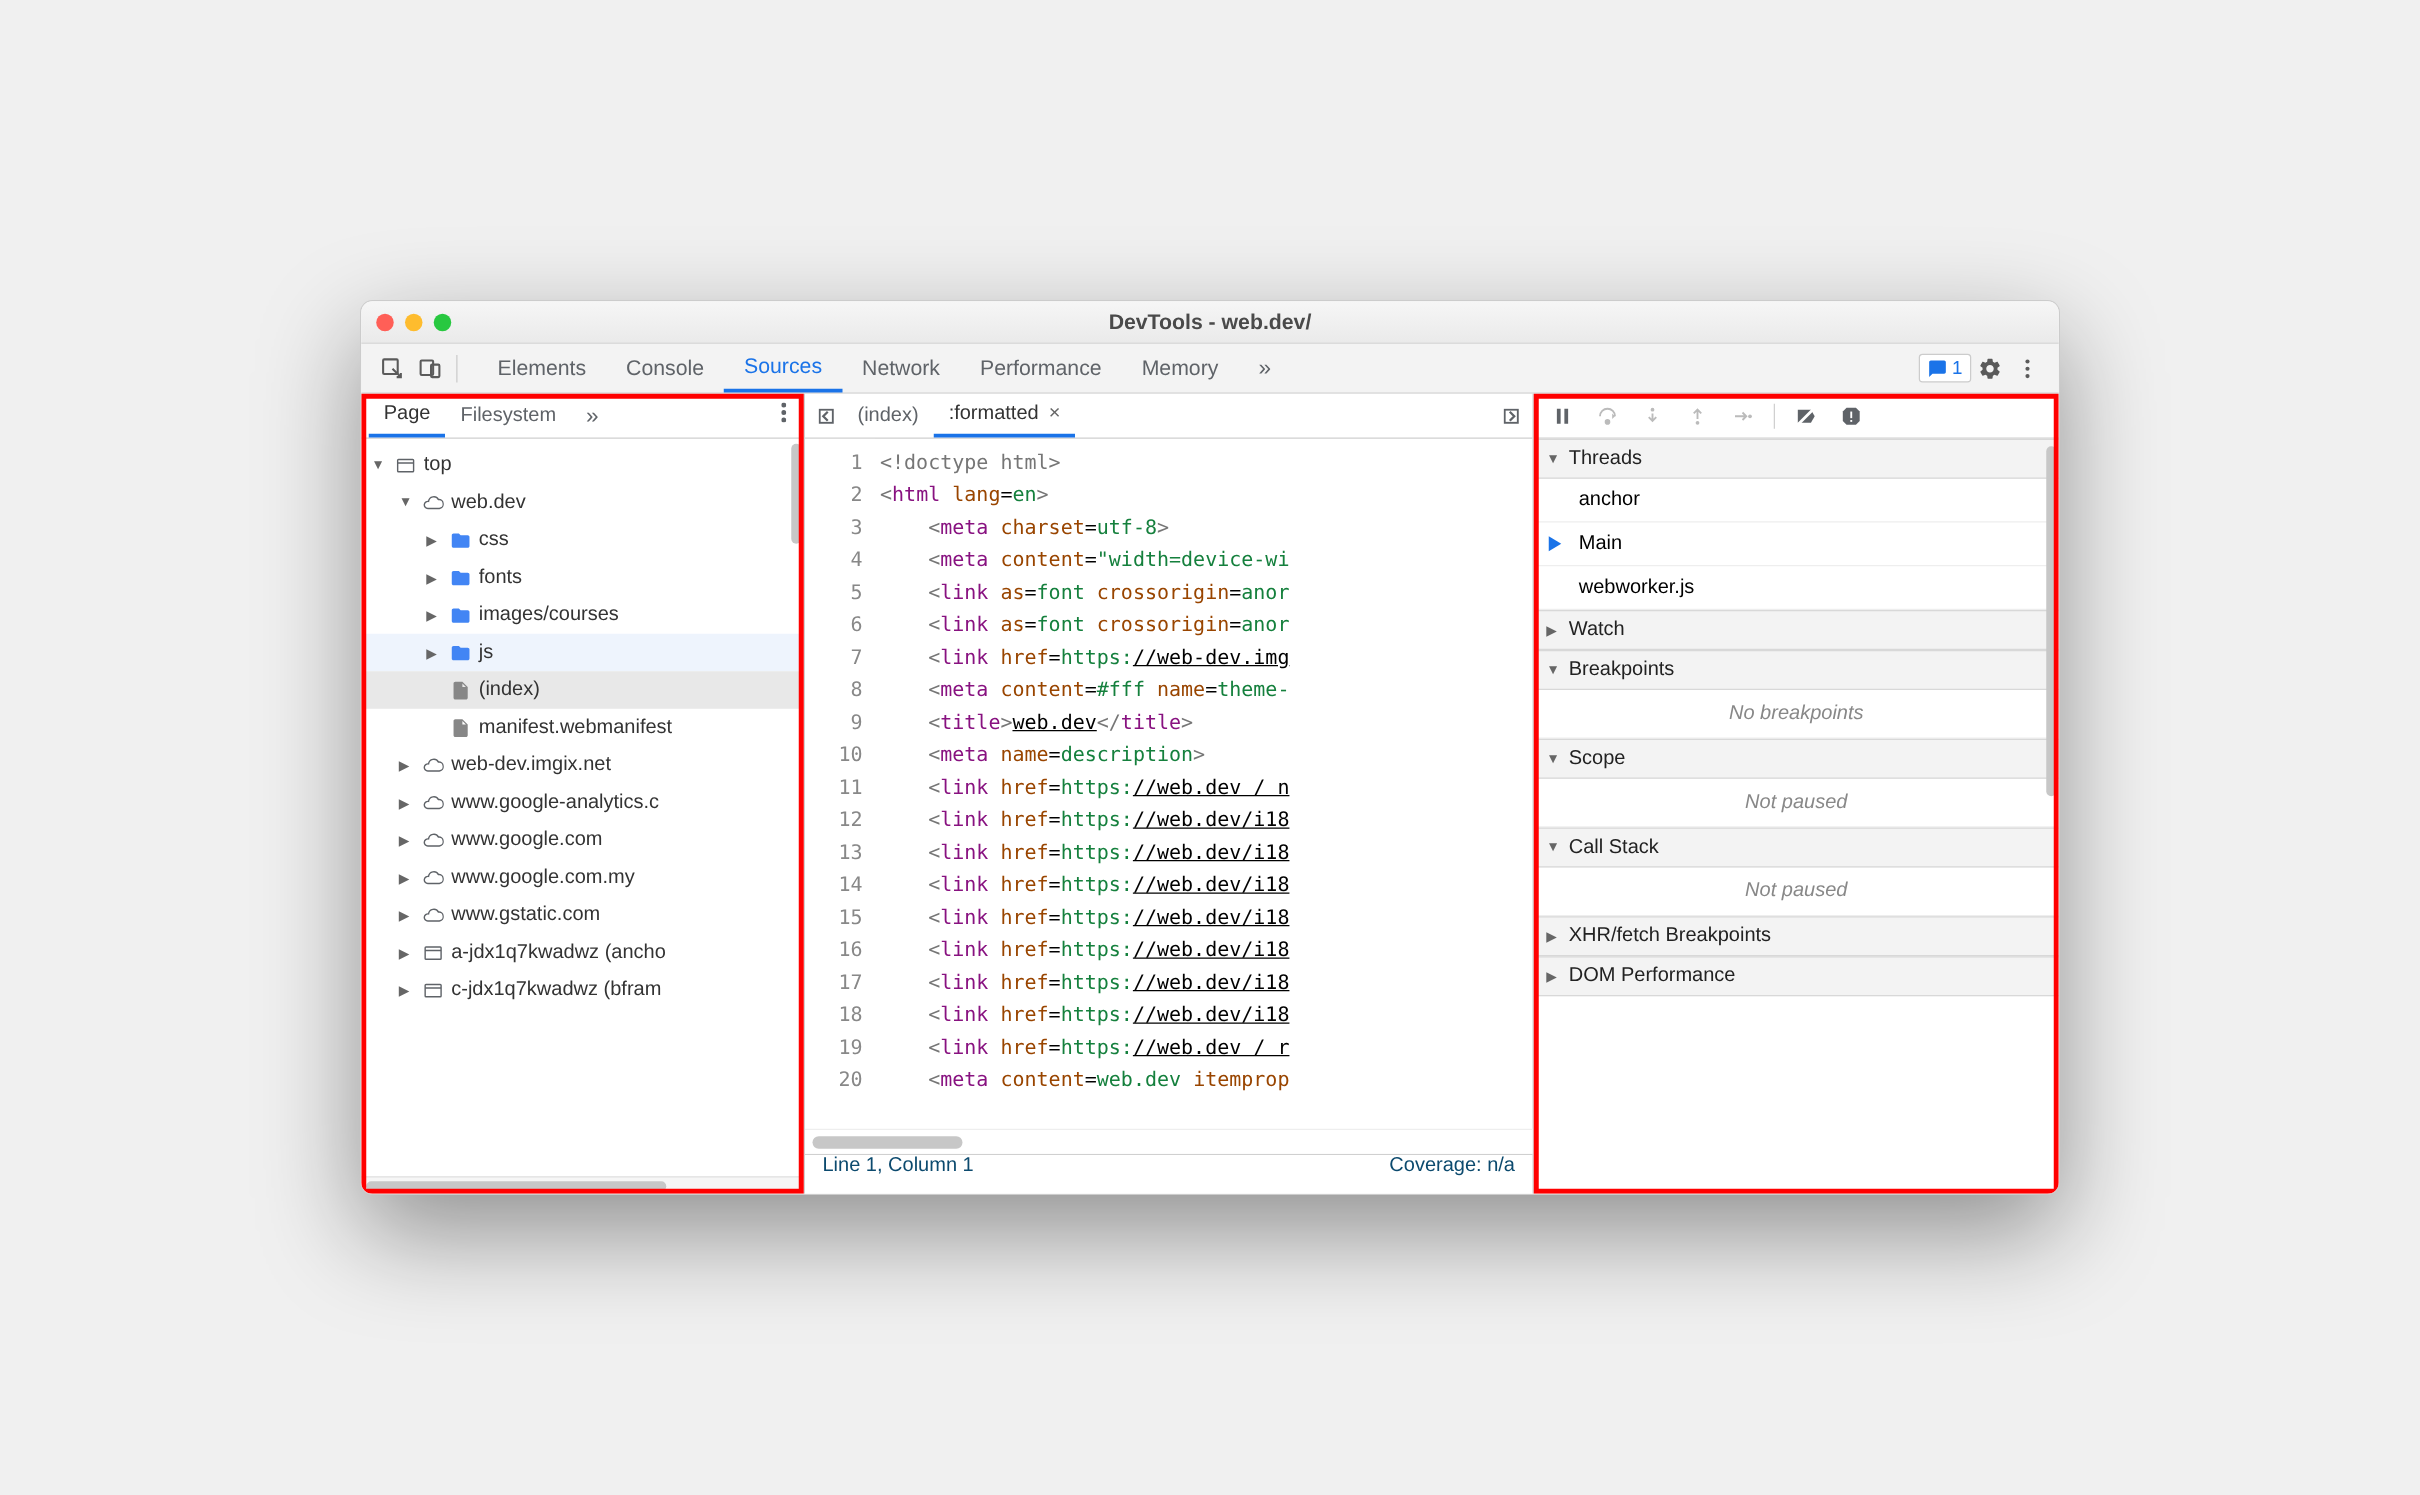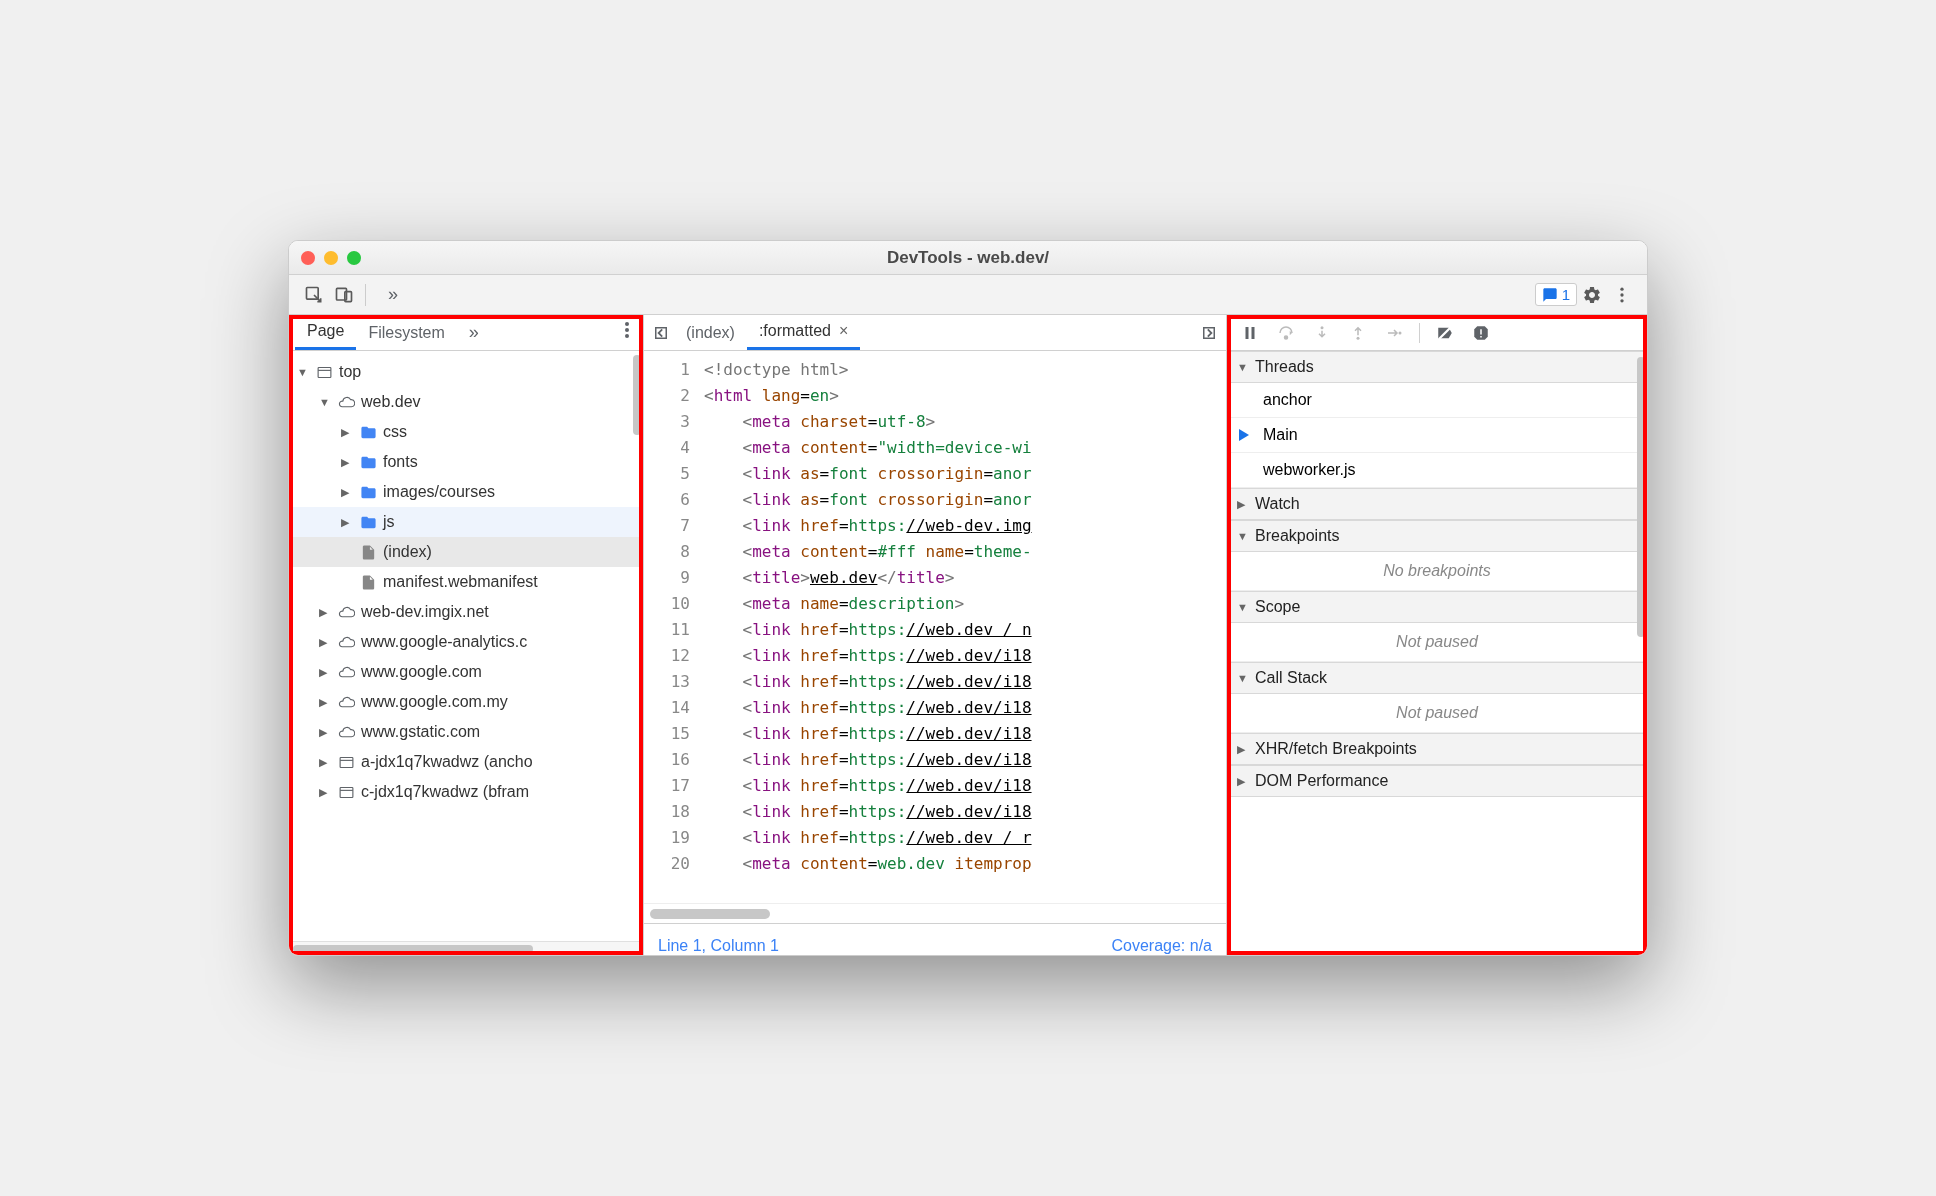--- a/index.html
+++ b/index.html
@@ -105,21 +105,21 @@
 .gutter { width:56px; text-align:right; padding:6px 10px 6px 6px; color:#888; background:#fff; user-select:none; }
 .code { flex:1; padding:6px 0; white-space:pre; overflow:hidden; color:#000; }
 .code-line { padding-left:4px; }
 .t-decl { color:#767676; }
 .t-tag { color:#881280; }
 .t-attr { color:#994500; }
 .t-val { color:#15803d;text-align:center; }
 .t-txt { color:#000;text-decoration:underline; }
 .editor-hscroll { height:20px; background:#fff; border-top:1px solid #eee; position:relative; }
 .editor-hscroll .thumb { position:absolute; left:6px; top:5px; height:10px; width:120px; background:#c7c7c7; border-radius:5px; }
-.statusbar { height:32px; border-top:1px solid #d0d0d0; display:flex; align-items:flex-end; padding:0 14px; font-size:16px; color:#3b82f6; }
+.statusbar { height:32px; border-top:1px solid #d0d0d0; display:flex; align-items:flex-start; padding:0 14px; font-size:16px; color:#0c4a6e; }
 .statusbar .spacer { flex:1; }
 
 .right-panel { width:420px; display:flex; flex-direction:column; position:relative; }
 .right-panel .highlight-border { position:absolute; inset:0; border:4px solid #ff0000; pointer-events:none; z-index:10; }
 .dbg-toolbar { height:36px; border-bottom:1px solid #d0d0d0; display:flex; align-items:center; padding:0 8px; gap:6px; }
 .dbg-btn { width:30px; height:30px; display:flex; align-items:center; justify-content:center; color:#5f6368; cursor:pointer; }
 .dbg-btn.disabled { color:#bbb; }
 .dbg-btn svg { width:18px; height:18px; }
 .dbg-toolbar .sep { width:1px; height:20px; background:#d0d0d0; margin:0 4px; }
 .sections { flex:1; overflow:auto; font-size:16px; position:relative; }
@@ -159,20 +159,28 @@
           <path d="M12 12 L20 20 M16 20 L20 20 L20 16"></path>
         </svg>
     </div>
     <div class="icon-btn">
       <svg viewBox="0 0 24 24" fill="none" stroke="currentColor" stroke-width="2">
           <rect x="3" y="4" width="12" height="14" rx="1"></rect>
           <rect x="13" y="8" width="8" height="12" rx="1"></rect>
         </svg>
     </div>
     <div class="vdiv"></div>
+    <div class="tabs" id="main-tabs">
+        <div class="tab">Elements</div>
+        <div class="tab">Console</div>
+        <div class="tab active">Sources</div>
+        <div class="tab">Network</div>
+        <div class="tab">Performance</div>
+        <div class="tab">Memory</div>
+      </div>
     <div class="tab" style="font-size:18px">»</div>
     <div class="spacer"></div>
     <div class="badge">
       <svg viewBox="0 0 24 24" fill="#1a73e8">
           <path d="M20 2H4c-1.1 0-2 .9-2 2v18l4-4h14c1.1 0 2-.9 2-2V4c0-1.1-.9-2-2-2z"></path>
         </svg>
       <span>1</span>
     </div>
     <div class="icon-btn">
       <svg viewBox="0 0 24 24" fill="currentColor">

